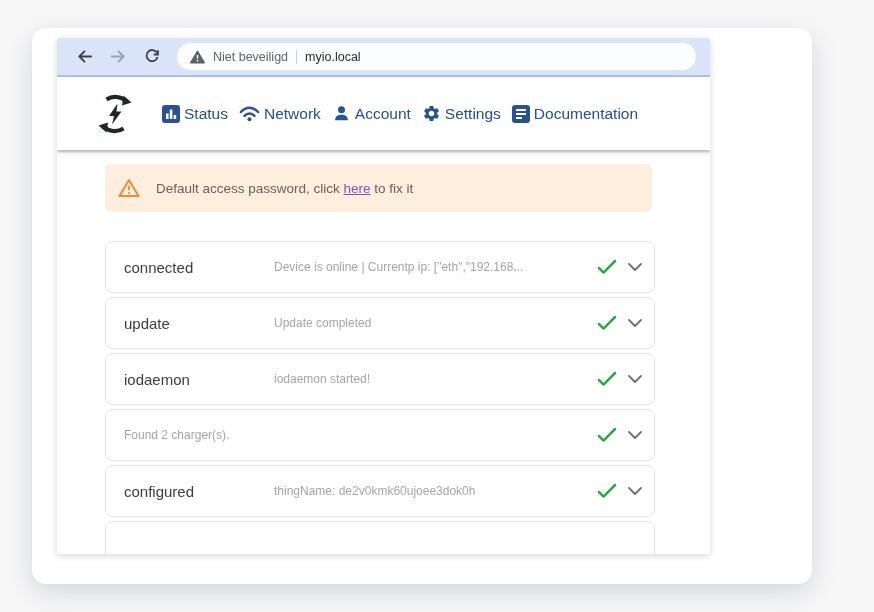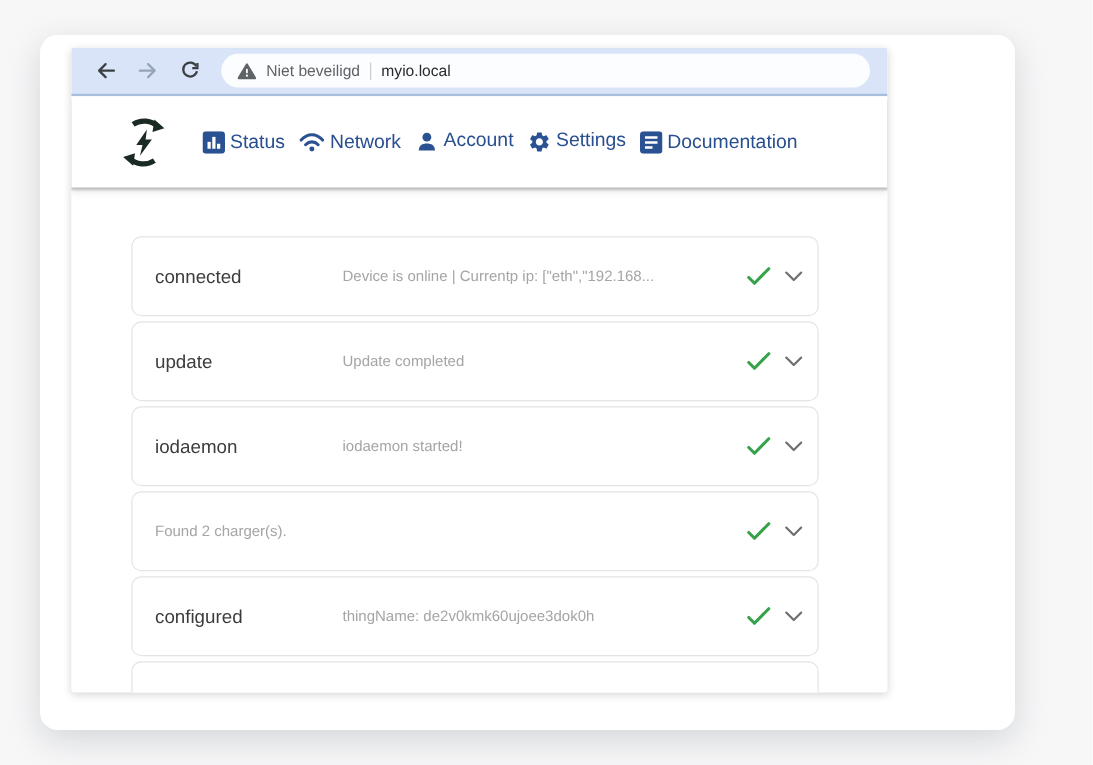--- a/index.html
+++ b/index.html
@@ -34,33 +34,33 @@
   .url-divider { width:1px; height:14px; background:#c9cdd4; }
   .url-host { font-size:12.5px; color:#292a2e; }
   
   .appnav {
     height:73px; background:#ffffff; display:flex; align-items:center;
     padding-left:36px; position:relative; z-index:2;
     box-shadow:0 2px 2px rgba(0,0,0,0.22), 0 4px 6px rgba(0,0,0,0.07);
   }
   .logo { margin-right:25px; display:flex; }
   .nav-items { display:flex; align-items:center; gap:11px; }
-  .nav-item { display:flex; gap:4px; color:#274e8f; font-size:15.5px; cursor:pointer; white-space:nowrap; }
+  .nav-item { display:flex; align-items:center; gap:4px; color:#274e8f; font-size:15.5px; cursor:pointer; white-space:nowrap; }
   
   .content { padding:10px 0 0 48px; position:relative; z-index:1; }
   .alert { width:547px; border-radius:5px; display:flex; align-items:center; padding-left:13px; }
   .alert-success { height:45px; background:#e7f2e9; }
   .alert-warning { height:48px; background:#fdeedd; margin-top:4px; }
   .alert-icon { display:flex; margin-right:16px; }
   .alert-text { font-size:13.5px; color:#49584c; }
   .alert-warning .alert-text { color:#6a6054; }
   .fix-link { color:#7a50c0; text-decoration:underline; cursor:pointer; }
   .rows { margin-top:29px; }
   .status-row {
-    width:550px; height:64px; background:#fff; border:1px solid #e4e4e4;
+    width:550px; height:52px; background:#fff; border:1px solid #e4e4e4;
     border-radius:8px; margin-bottom:4px; display:flex; align-items:center;
     padding:0 12px 0 18px; cursor:pointer;
   }
   .row-name { width:150px; font-size:15px; color:#3c3c3c; flex-shrink:0; }
   .row-desc { flex:1; font-size:12px; color:#a5a5a5; white-space:nowrap; overflow:hidden; padding-right:8px; }
   .row-check { display:flex; flex-shrink:0; }
   .row-chevron { display:flex; margin-left:11px; flex-shrink:0; cursor:pointer; }
   .status-row.partial { height:48px; margin-bottom:0; }
   svg { display:block; }
 </style>
@@ -158,20 +158,30 @@
           </svg>
           <span>Documentation</span>
         </span>
 
       </div>
     </div>
 
     <div class="content">
 
 
+      <div class="alert alert-warning">
+        <span class="alert-icon">
+          <svg width="22" height="20" viewBox="0 0 22 20">
+            <path d="M11 2 L20.5 18 H1.5 Z" fill="none" stroke="#ee8b37" stroke-width="2" stroke-linejoin="round"></path>
+            <rect x="10.1" y="7.4" width="1.8" height="5" rx="0.9" fill="#ee8b37"></rect>
+            <circle cx="11" cy="15" r="1.1" fill="#ee8b37"></circle>
+          </svg>
+        </span>
+        <span class="alert-text"><span>Default access password, click </span><a class="fix-link">here</a><span> to fix it</span></span>
+      </div>
 
       <div class="rows">
 
         <div class="status-row">
           <span class="row-name">connected</span>
           <span class="row-desc">Device is online | Currentp ip: ["eth","192.168...</span>
           <span class="row-check">
             <svg width="20" height="16" viewBox="0 0 20 16">
                 <path d="M2 9 l4.6 4.6 L18 2" fill="none" stroke="#36a24a" stroke-width="2.5" stroke-linecap="round" stroke-linejoin="round"></path>
               </svg>

